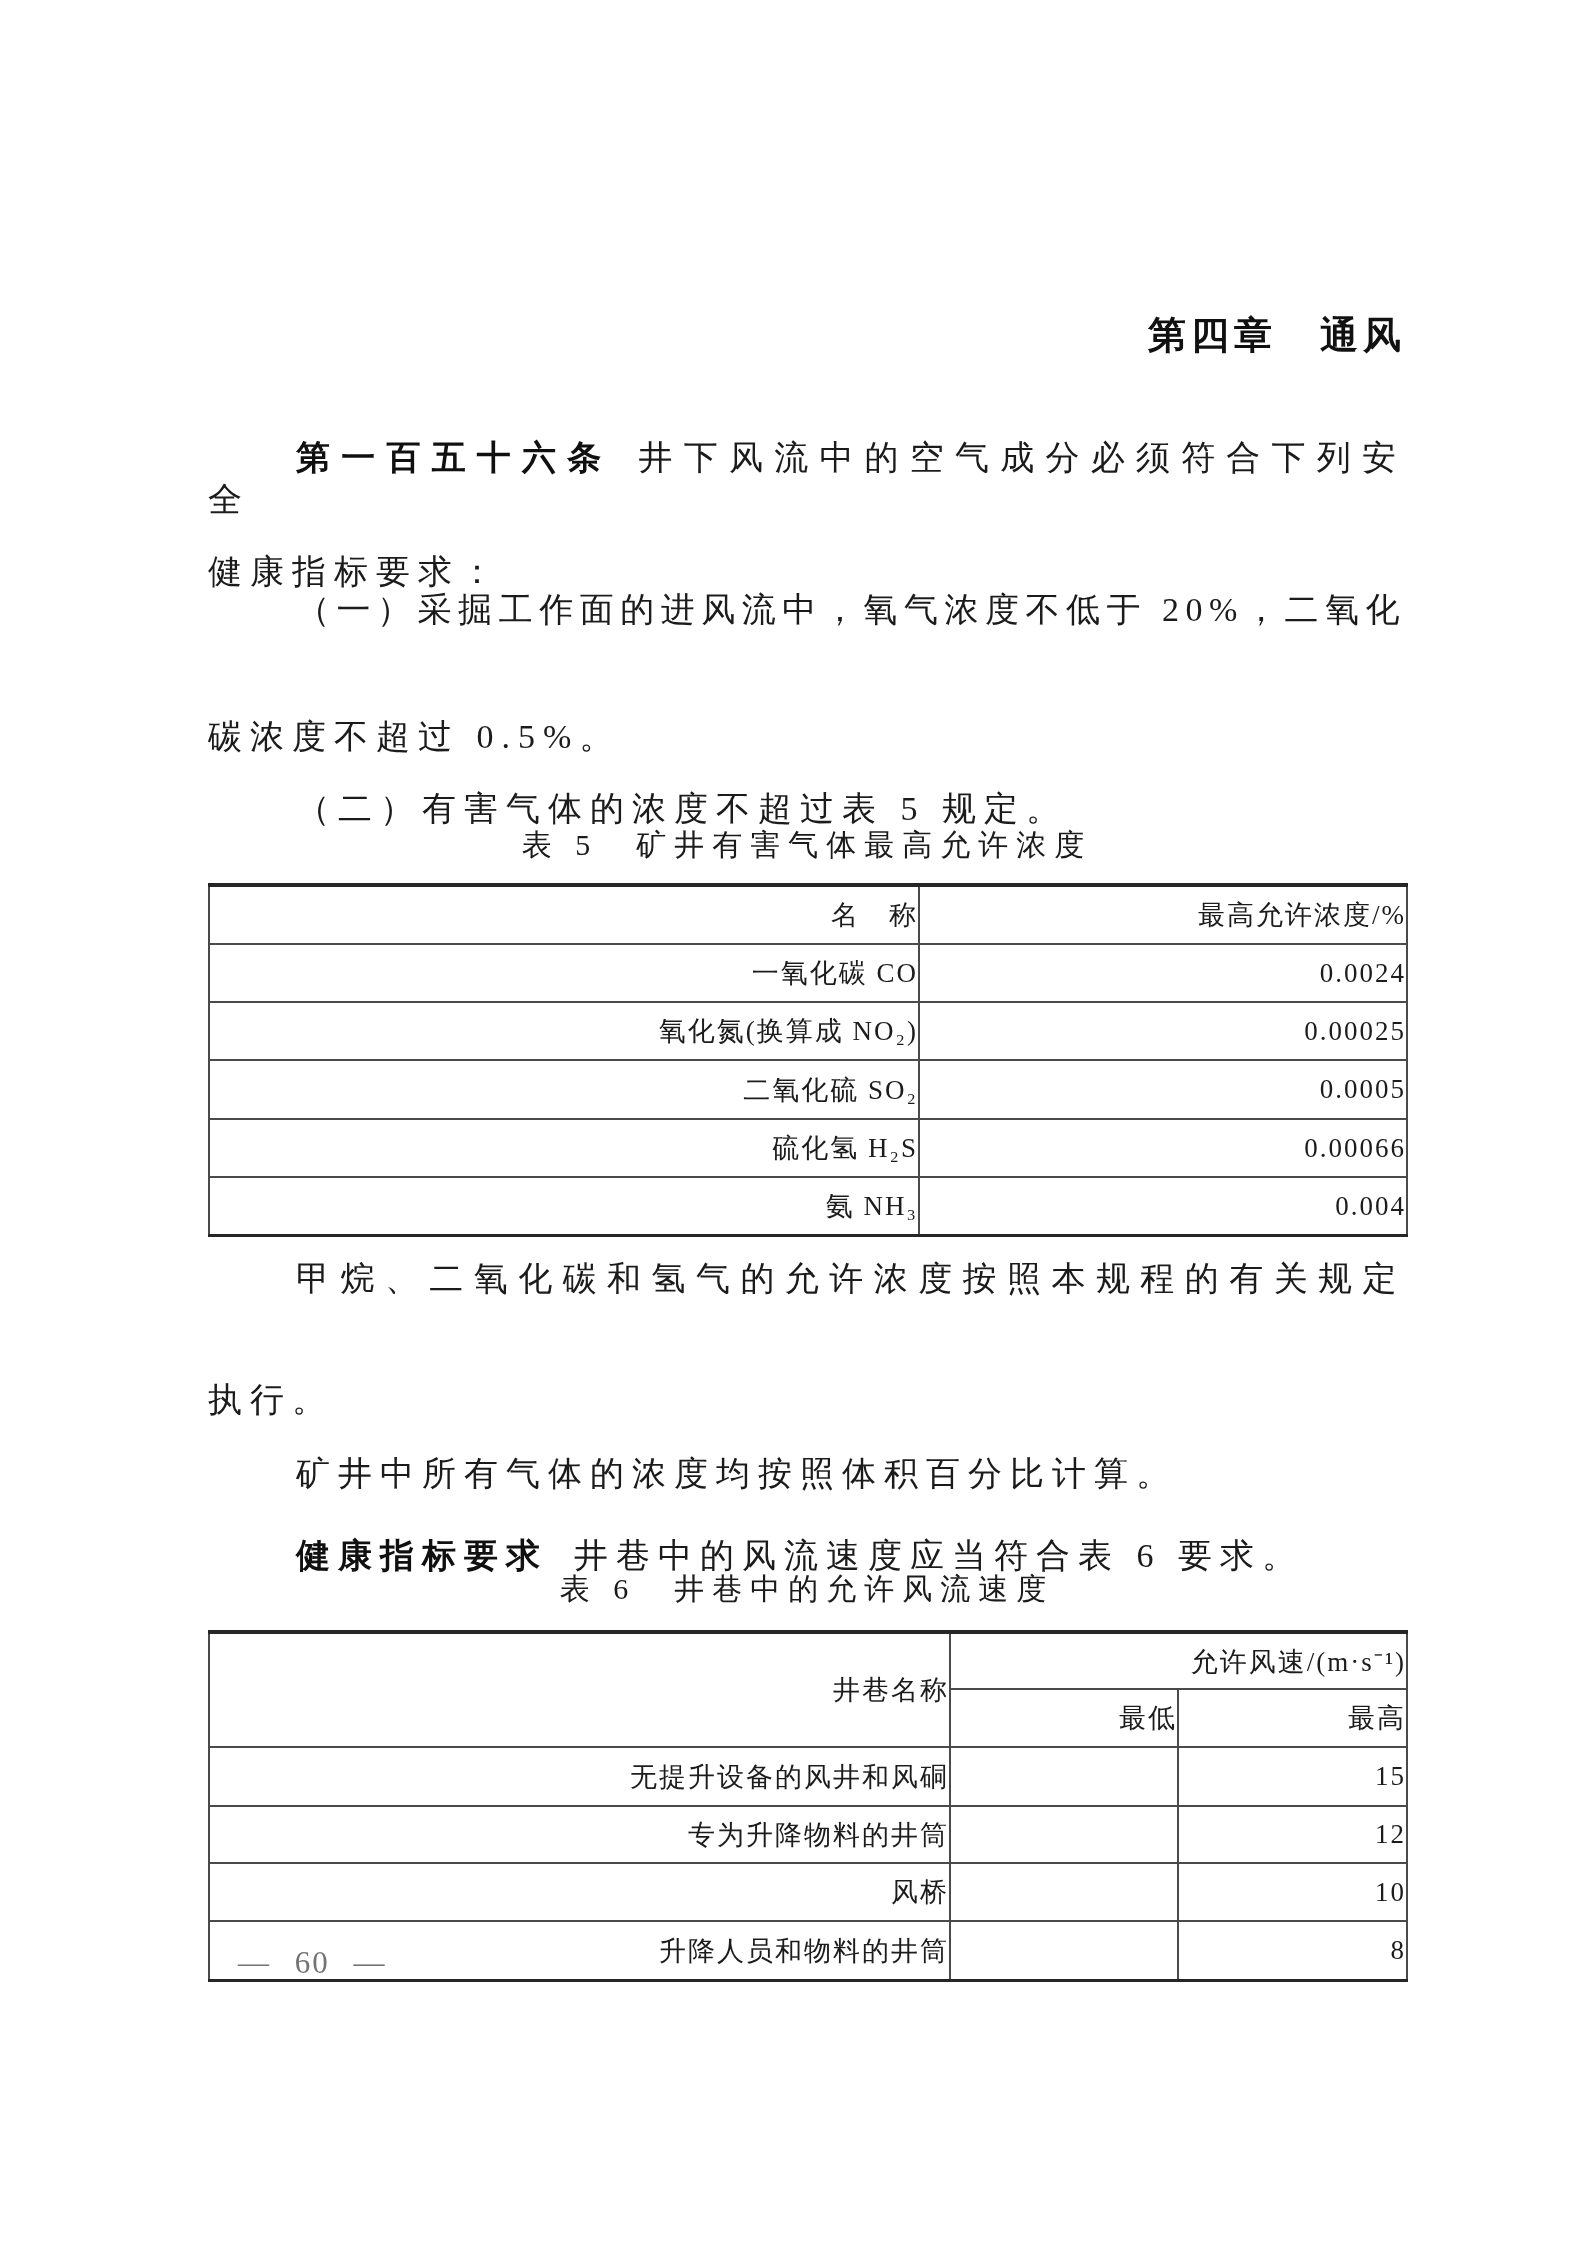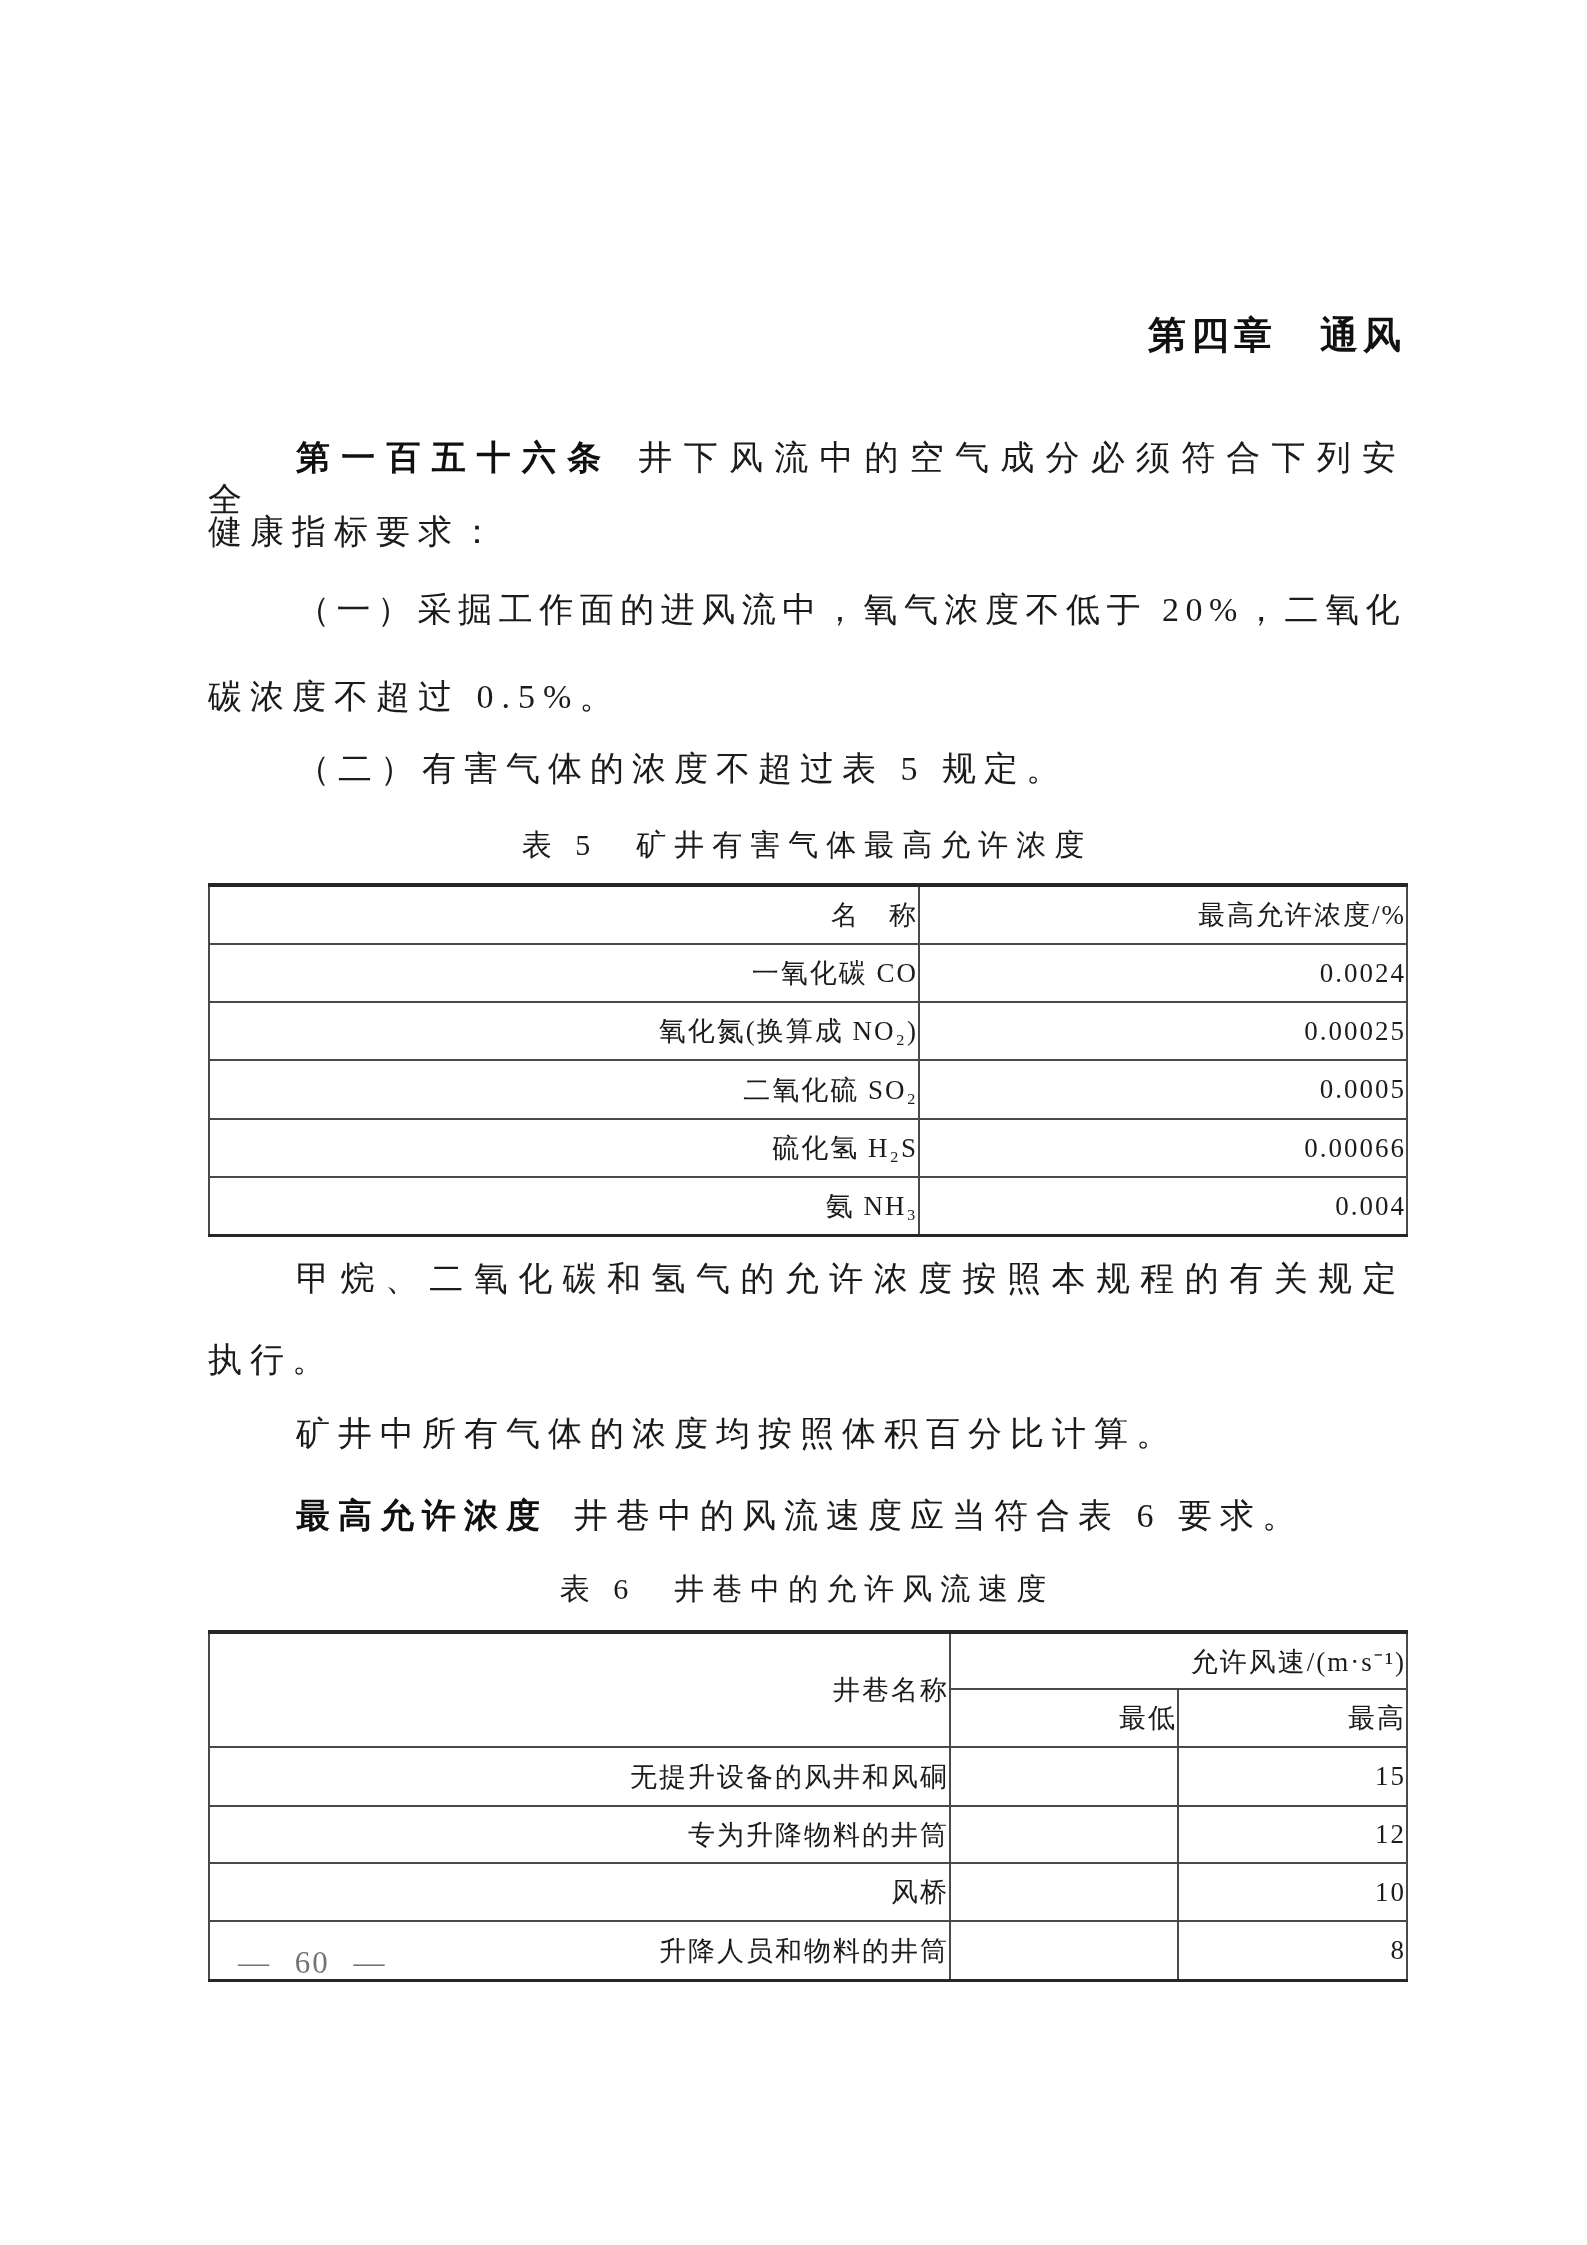--- a/index.html
+++ b/index.html
@@ -34,21 +34,21 @@
     color: #111111;
   }
   .bl {
     position: absolute;
     left: 0;
     width: 100%;
     font-size: 34px;
     line-height: 42px;
     color: #1b1b1b;
   }
-  .part { letter-spacing: 8px; white-space: nowrap; }
+  .part { letter-spacing: 8px; white-space: nowrap; margin-top: 40px; }
   .full { text-align: justify; text-align-last: justify; }
   .ls10 { letter-spacing: 10px; }
   .ls65 { letter-spacing: 6.5px; }
   .ls95 { letter-spacing: 9.5px; }
   .ind  { text-indent: 88px; }
   .art-num {
     font-family: "Liberation Sans", sans-serif;
     font-weight: 700;
     color: #101010;
     margin-right: 26px;
@@ -150,21 +150,21 @@
         </tr>
       </tbody>
     </table>
 
     <div class="bl full ls95 ind" style="top:1258px">甲烷、二氧化碳和氢气的允许浓度按照本规程的有关规定</div>
 
     <div class="bl part" style="top:1339px">执行。</div>
 
     <div class="bl part ind" style="top:1413px">矿井中所有气体的浓度均按照体积百分比计算。</div>
 
-    <div class="bl part ind" style="top:1494px"><span class="art-num">最高允许浓度</span><span>井巷中的风流速度应当符合表 6 要求。</span></div>
+    <div class="bl part ind" style="top:1494px"><span class="art-num">健康指标要求</span><span>井巷中的风流速度应当符合表 6 要求。</span></div>
 
     <div class="tcaption" style="top:1570px">表 6　井巷中的允许风流速度</div>
 
     <table class="rule-table" style="top:1630px">
       <colgroup>
         <col style="width:741px">
         <col style="width:228px">
         <col style="width:229px">
       </colgroup>
       <tbody>

